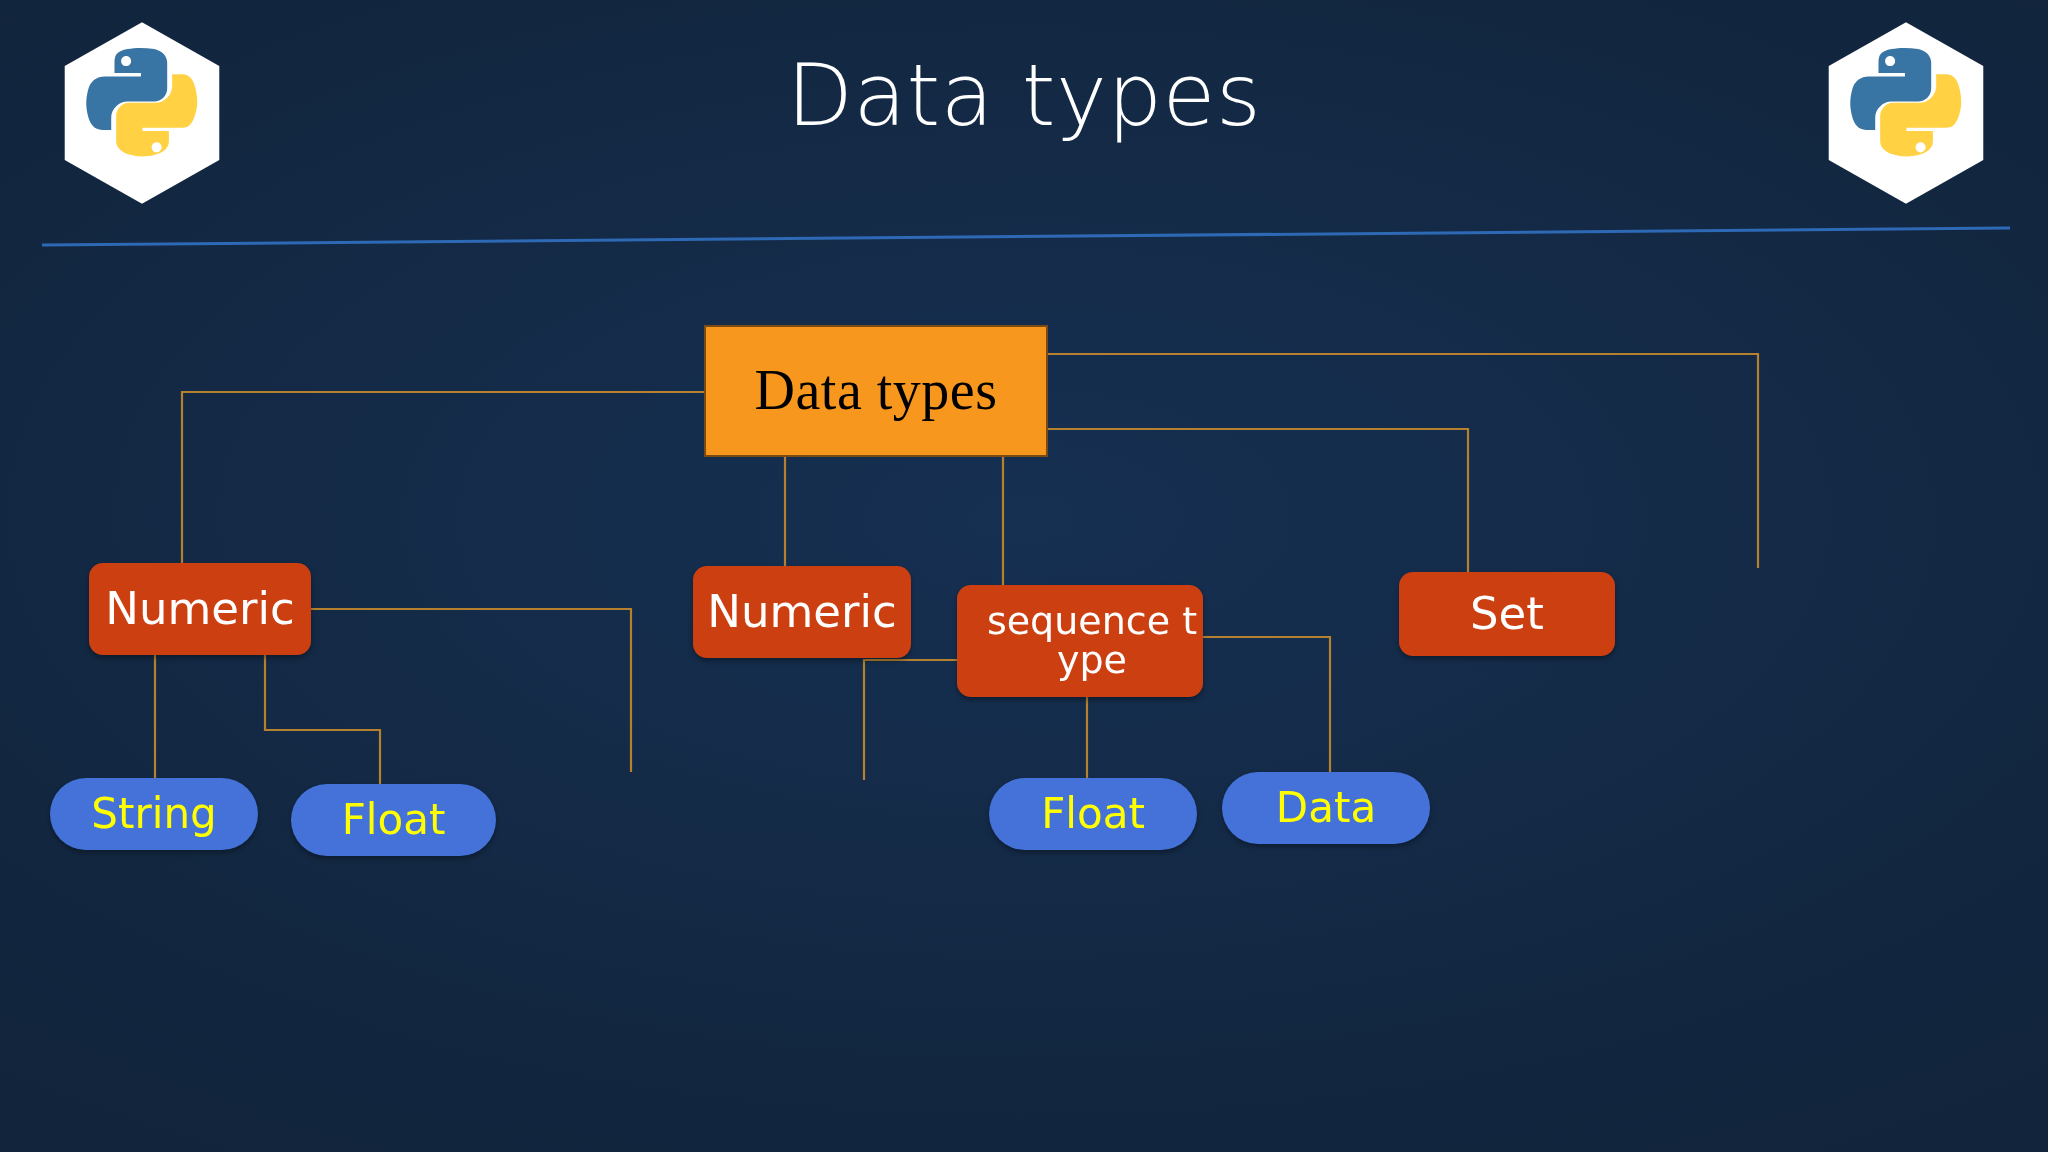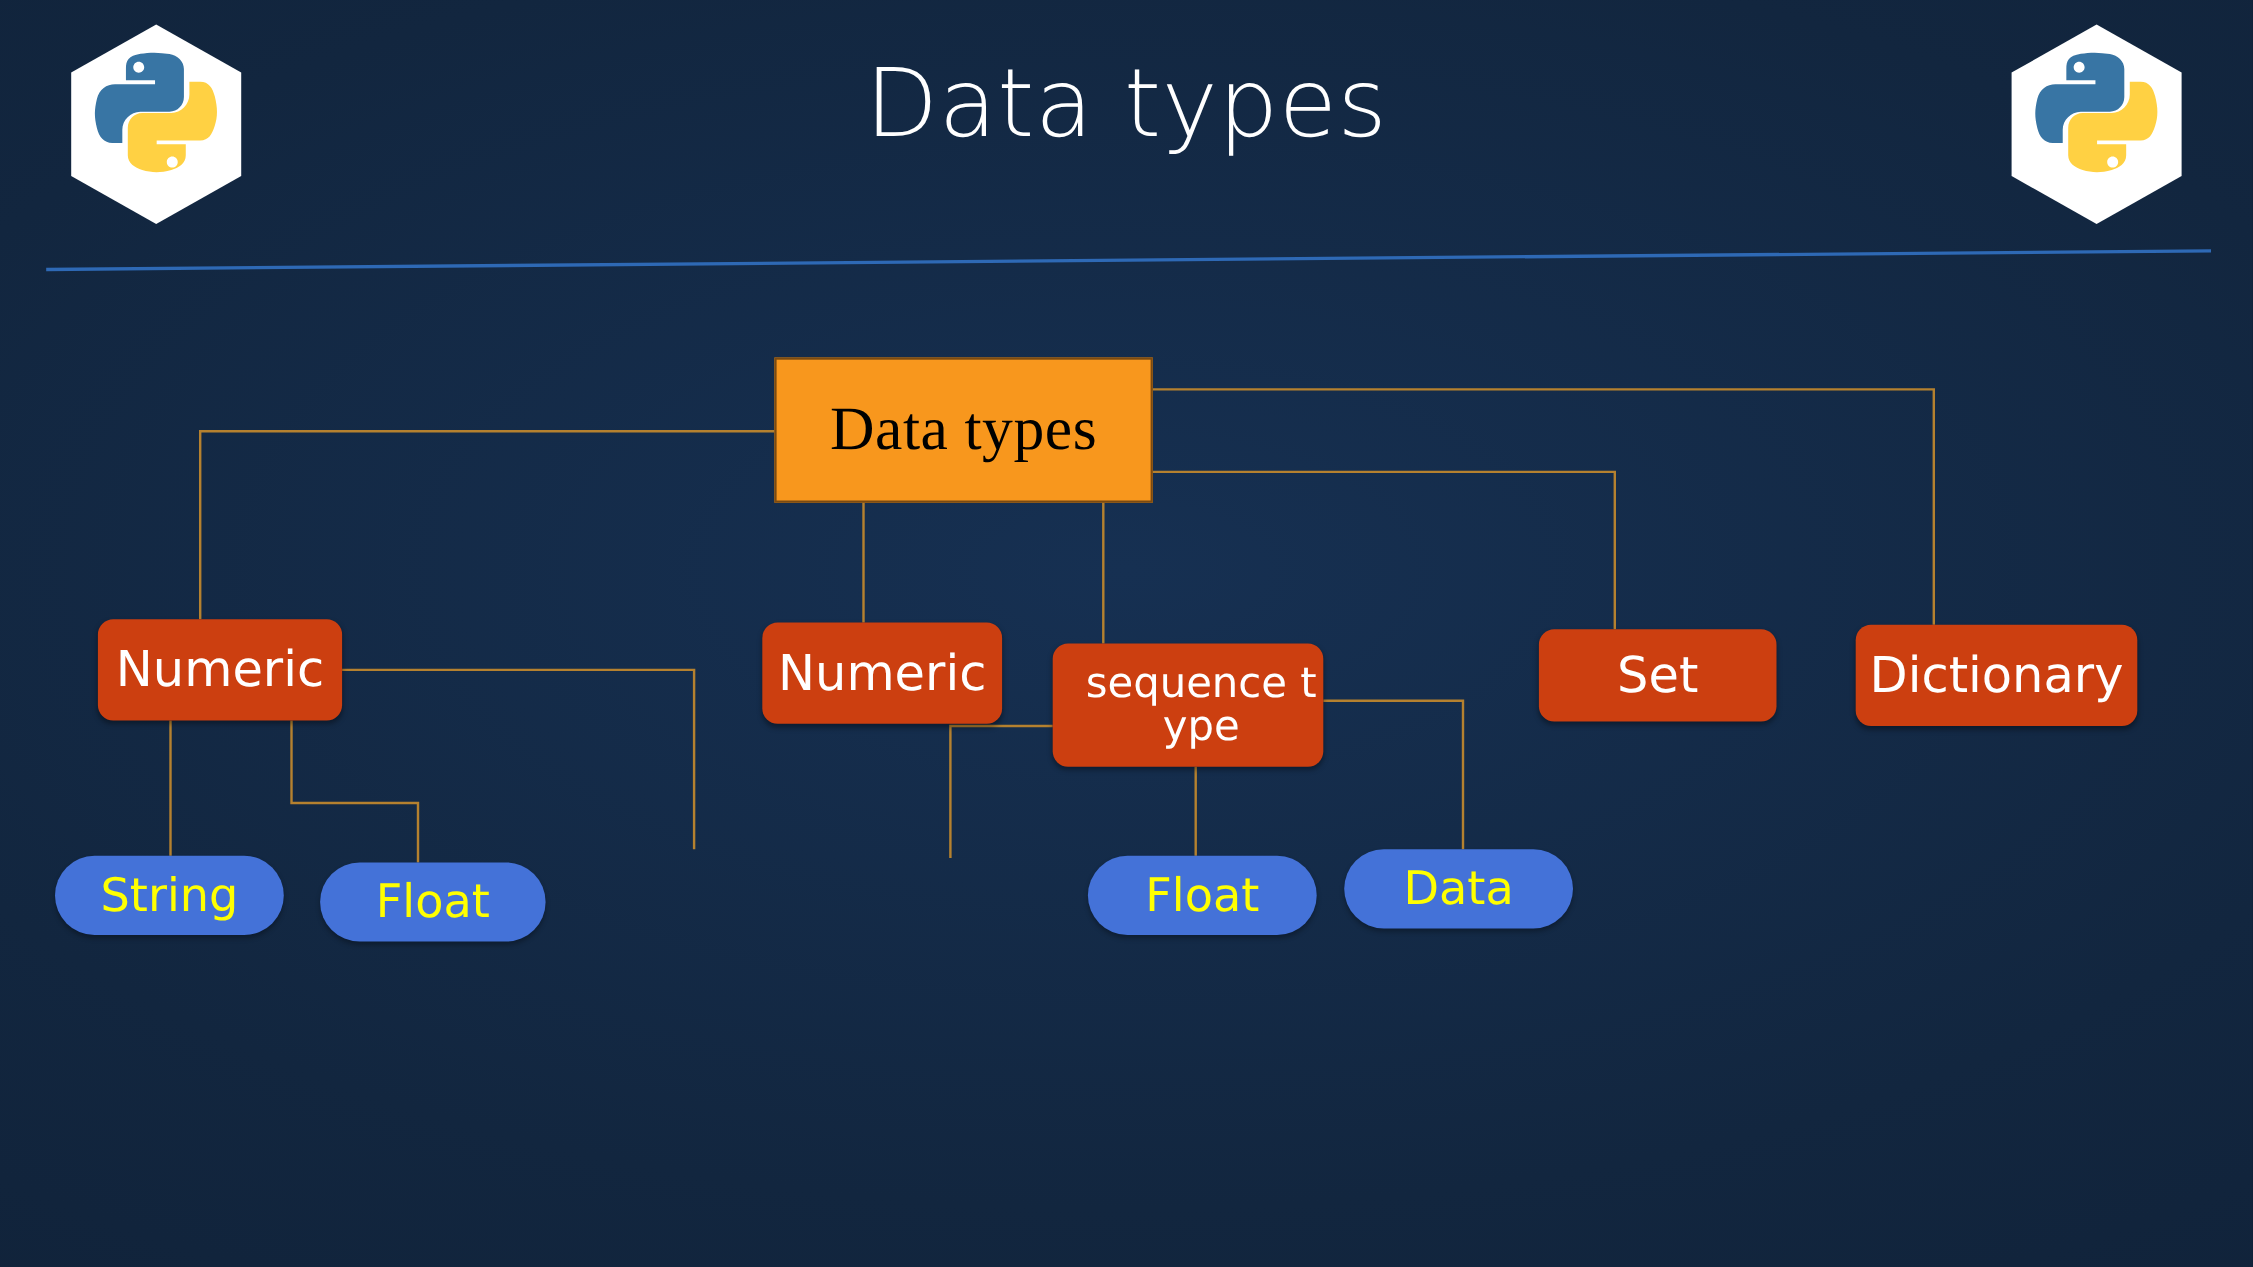--- a/index.html
+++ b/index.html
@@ -176,23 +176,20 @@
   </div>
 
   <div class="node node-branch small" style="left:957px; top:585px; width:246px; height:112px;">
     <span>sequence type</span>
   </div>
 
   <div class="node node-branch" style="left:1399px; top:572px; width:216px; height:84px;">
     <span>Set</span>
   </div>
 
-  <div class="node node-branch" style="left:1687px; top:568px; width:256px; height:92px;">
-    <span>Dictionary</span>
-  </div>
 
   <div class="node node-leaf" style="left:50px; top:778px; width:208px; height:72px;">
     <span>String</span>
   </div>
 
   <div class="node node-leaf" style="left:291px; top:784px; width:205px; height:72px;">
     <span>Float</span>
   </div>
 
 

